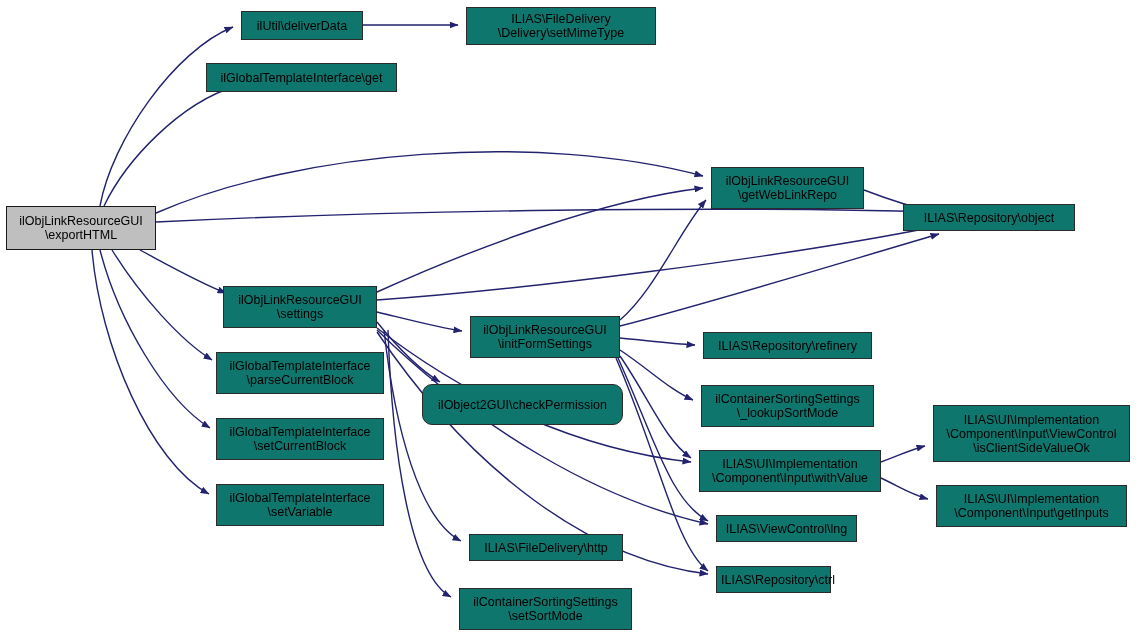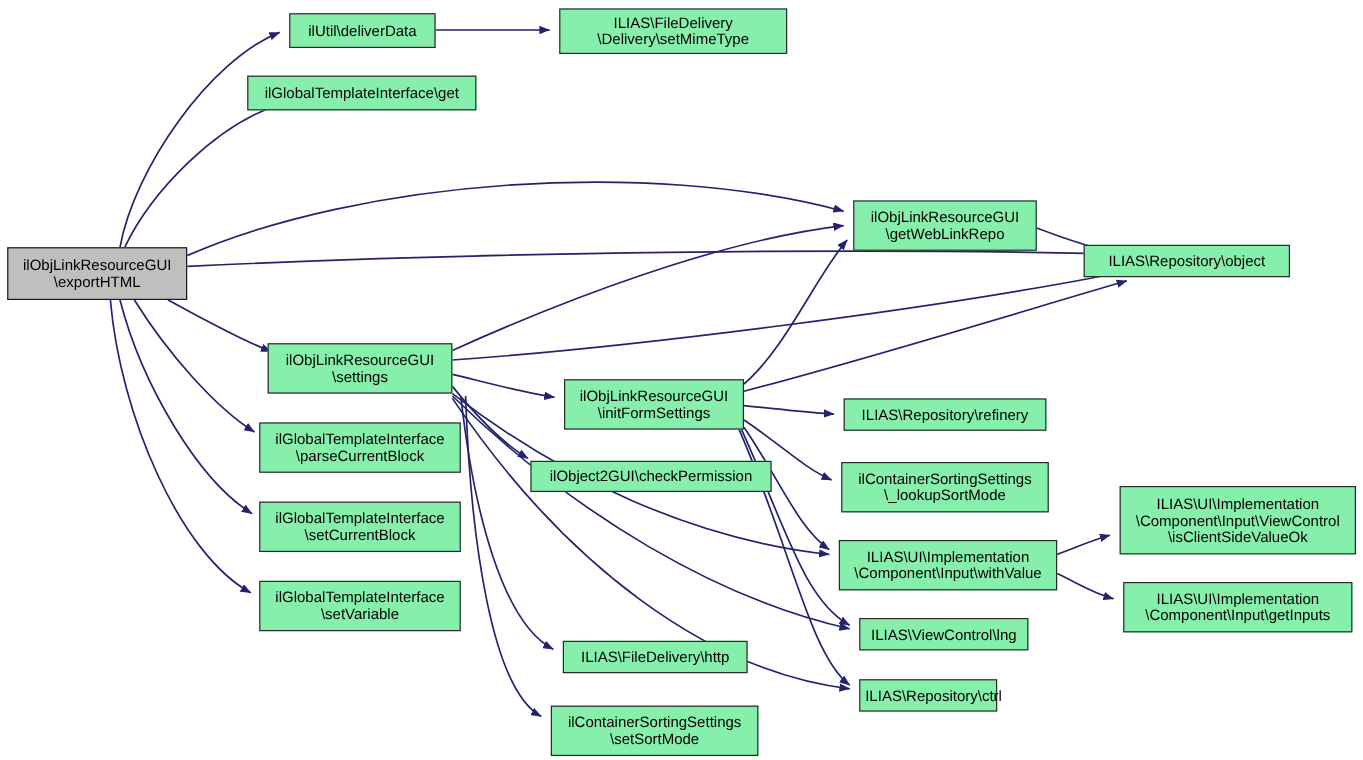--- a/index.html
+++ b/index.html
@@ -1,20 +1,20 @@
 <!DOCTYPE html>
 <html><head>
 <meta charset="utf-8">
 <style>
   html,body{margin:0;padding:0;background:#ffffff;}
   body{font-family:"Liberation Sans","DejaVu Sans",sans-serif;}
   #canvas{position:relative;width:1136px;height:633px;background:#fff;overflow:hidden;}
   #edges{position:absolute;left:0;top:0;width:1136px;height:633px;pointer-events:none;}
   .node{position:absolute;box-sizing:border-box;border:1px solid #2b2b2b;
-        background:#86efac;display:flex;align-items:center;justify-content:center;
+        background:#0f766e;display:flex;align-items:center;justify-content:center;
         text-align:center;color:#000;font-size:12.5px;line-height:14px;
         letter-spacing:0px;white-space:pre-line;padding:0 4px;}
   .node.root{background:#bfbfbf;border-color:#1a1a1a;}
   .node .lbl{display:block;width:100%;}
 </style>
 </head>
 <body>
 
 <div id="canvas">
   <svg id="edges" viewBox="0 0 1136 633">
@@ -64,21 +64,21 @@
       <div class="node" style="left: 223px; top: 286px; width: 154px; height: 42px;"><span class="lbl">ilObjLinkResourceGUI
 \settings</span></div>
       <div class="node" style="left: 216px; top: 352px; width: 168px; height: 42px;"><span class="lbl">ilGlobalTemplateInterface
 \parseCurrentBlock</span></div>
       <div class="node" style="left: 216px; top: 418px; width: 168px; height: 42px;"><span class="lbl">ilGlobalTemplateInterface
 \setCurrentBlock</span></div>
       <div class="node" style="left: 216px; top: 484px; width: 168px; height: 42px;"><span class="lbl">ilGlobalTemplateInterface
 \setVariable</span></div>
       <div class="node" style="left: 470px; top: 316px; width: 150px; height: 42px;"><span class="lbl">ilObjLinkResourceGUI
 \initFormSettings</span></div>
-      <div class="node" style="left: 442px; top: 384px; width: 201px; height: 26px;"><span class="lbl">ilObject2GUI\checkPermission</span></div>
+      <div class="node" style="left: 422px; top: 384px; width: 201px; height: 41px; border-radius: 10px;"><span class="lbl">ilObject2GUI\checkPermission</span></div>
       <div class="node" style="left: 469px; top: 534px; width: 154px; height: 27px;"><span class="lbl">ILIAS\FileDelivery\http</span></div>
       <div class="node" style="left: 459px; top: 588px; width: 173px; height: 42px;"><span class="lbl">ilContainerSortingSettings
 \setSortMode</span></div>
       <div class="node" style="left: 711px; top: 167px; width: 153px; height: 42px;"><span class="lbl">ilObjLinkResourceGUI
 \getWebLinkRepo</span></div>
       <div class="node" style="left: 903px; top: 204px; width: 172px; height: 27px; justify-content: center;"><span class="lbl">ILIAS\Repository\object</span></div>
       <div class="node" style="left: 703px; top: 332px; width: 169px; height: 27px;"><span class="lbl">ILIAS\Repository\refinery</span></div>
       <div class="node" style="left: 701px; top: 385px; width: 173px; height: 42px;"><span class="lbl">ilContainerSortingSettings
 \_lookupSortMode</span></div>
       <div class="node" style="left: 699px; top: 450px; width: 182px; height: 42px;"><span class="lbl">ILIAS\UI\Implementation

